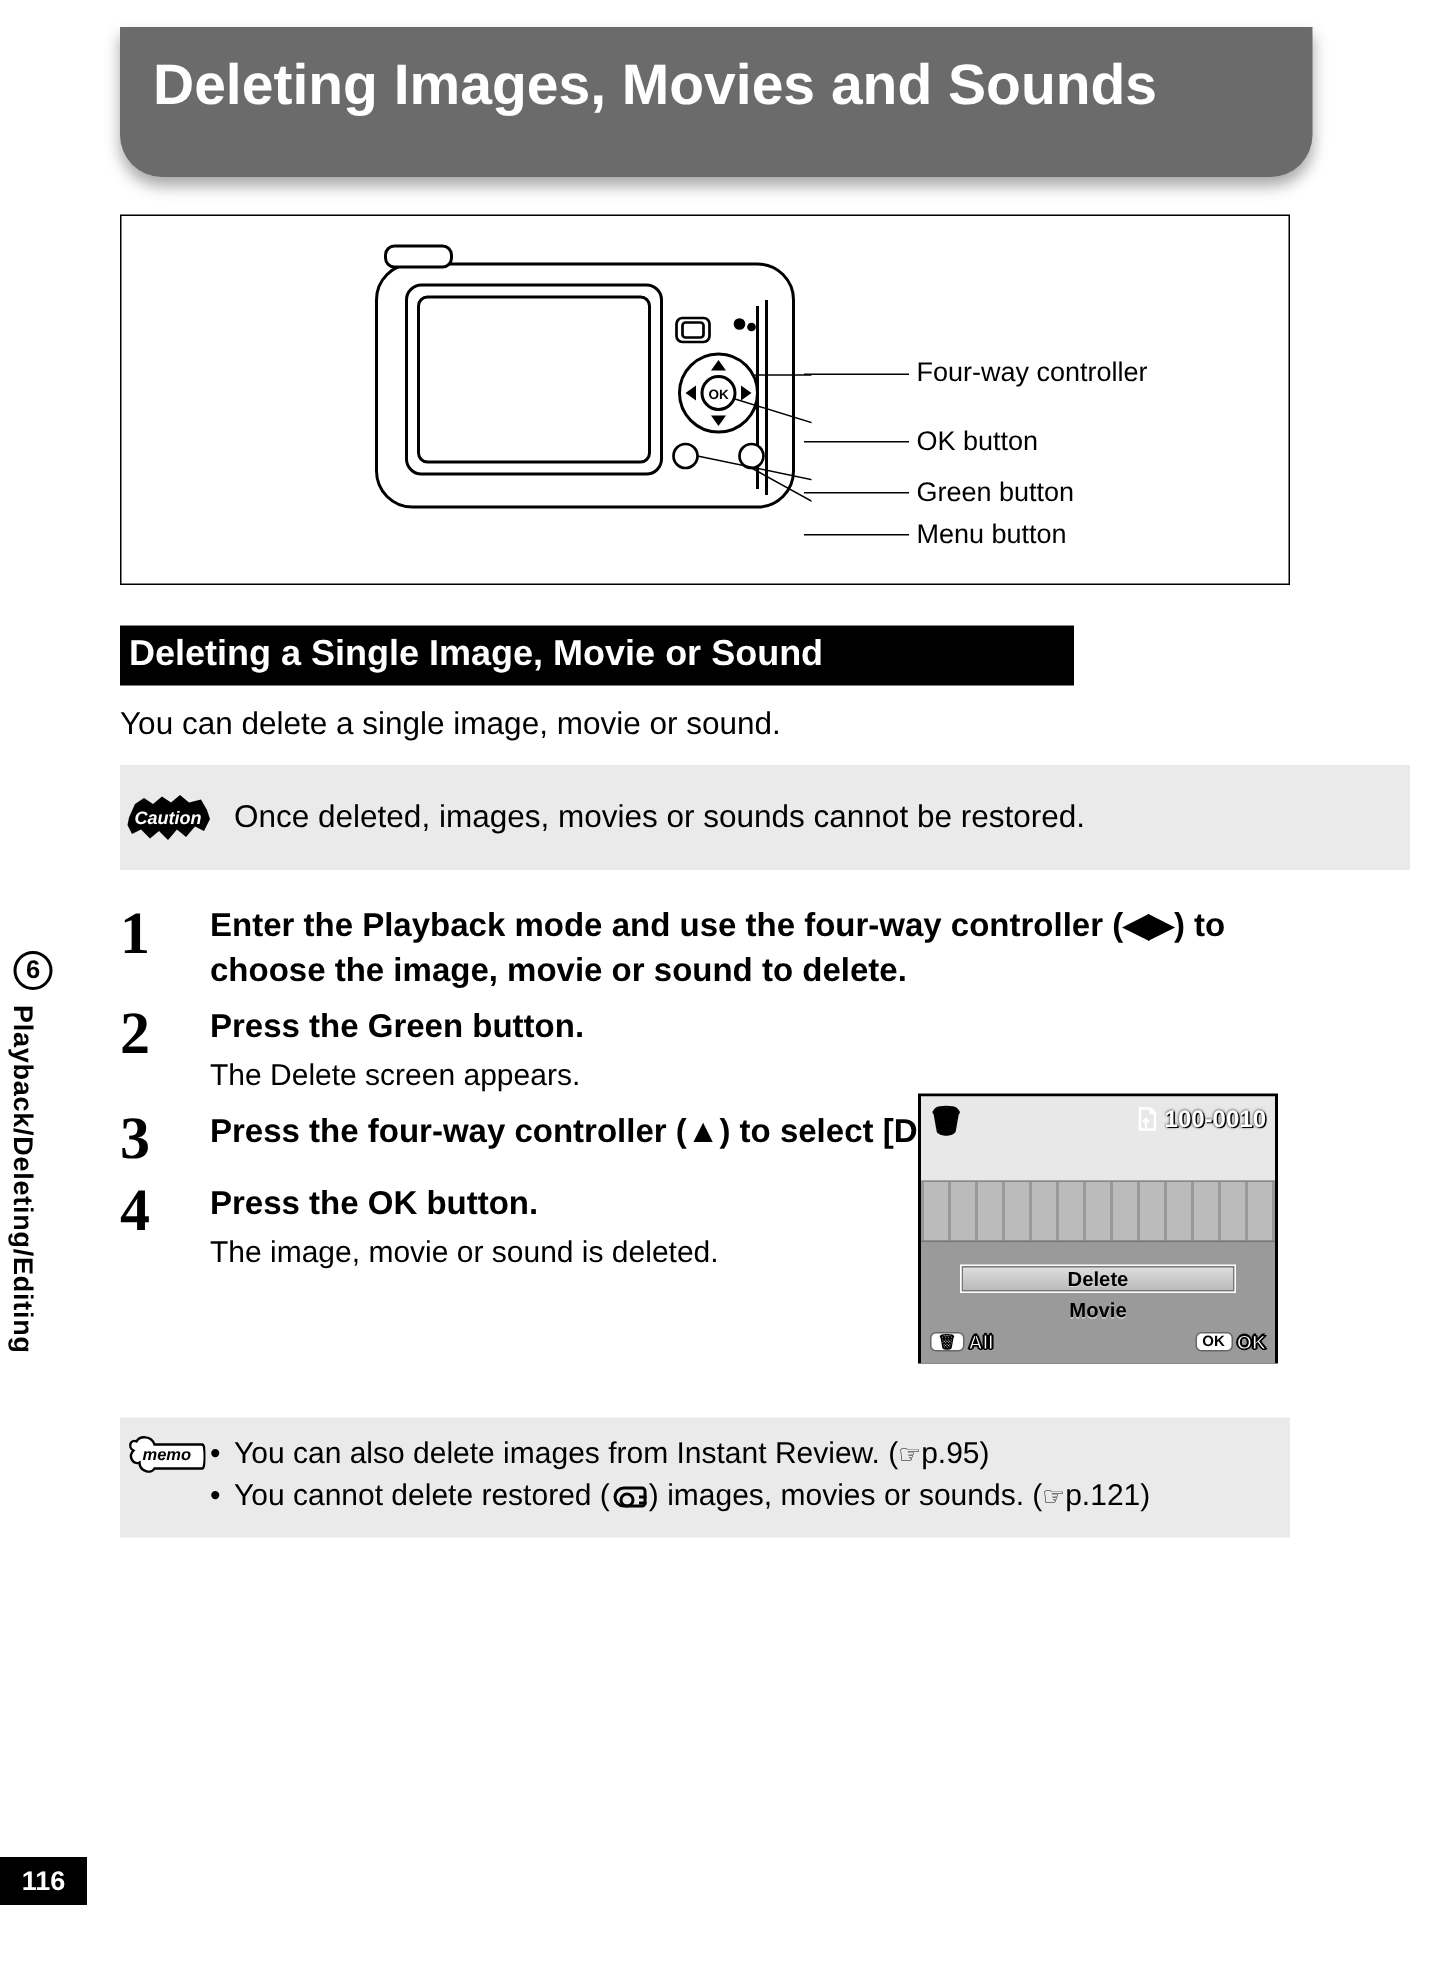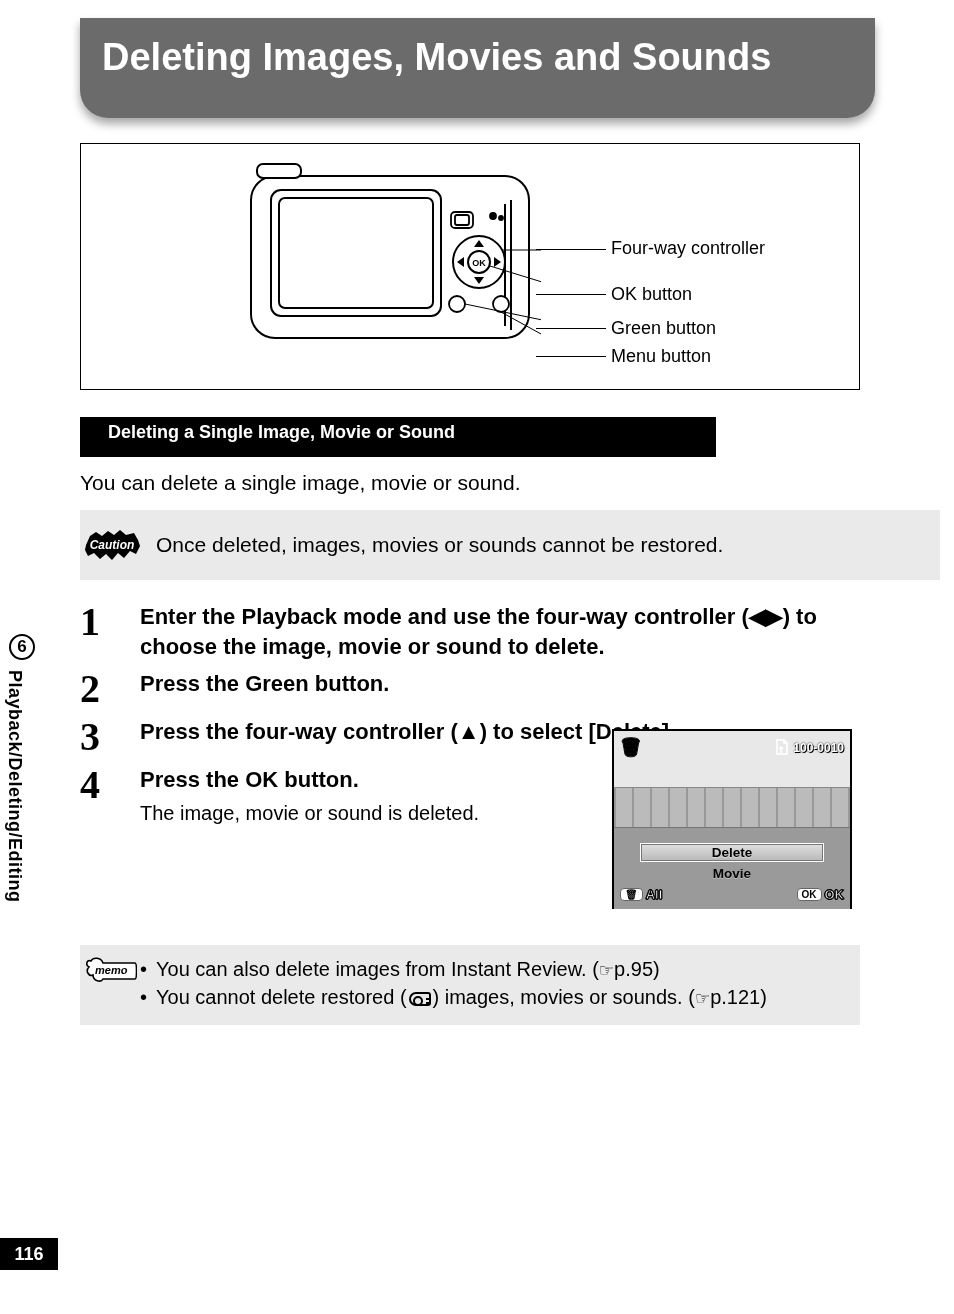--- a/index.html
+++ b/index.html
@@ -46,23 +46,23 @@
   .callout-line { position: absolute; background: #000; height: 1px; }
   .callout-label { position: absolute; font-size: 18px; white-space: nowrap; }
   .section-bar {
     position: absolute;
     left: 80px;
     top: 417px;
     width: 636px;
     height: 40px;
     background: #000;
     color: #fff;
-    font-size: 18px;
-    font-weight: bold;
-    padding: 5px 28px;
+    font-size: 24px;
+    font-weight: bold;
+    padding: 5px 6px;
   }
   .intro-text {
     position: absolute;
     left: 80px;
     top: 471px;
     font-size: 21px;
   }
   .caution-box {
     position: absolute;
     left: 80px;
@@ -170,21 +170,21 @@
   }
   .lcd .sky { position:absolute; left:0; top:0; right:0; height:66px; background:#e8e8e8; }
   .lcd .bldg { position:absolute; left:0; top:56px; right:0; height:40px;
     background:
       repeating-linear-gradient(90deg,#999 0 2px,#bbb 2px 18px),
       #aaa;
     border-top: 1px solid #888;
   }
   .lcd .ground { position:absolute; left:0; top:96px; right:0; height:82px; background:#9a9a9a; border-top:1px solid #777;}
   .lcd .topbar { position:absolute; left:6px; top:6px; right:6px; height:20px; display:flex; justify-content:space-between; align-items:center; }
-  .lcd-file { color:#fff; font-weight:bold; font-size:12px; text-shadow:0 0 2px #000, 1px 1px 0 #000; display:flex; align-items:flex-end; gap:4px;}
+  .lcd-file { color:#fff; font-weight:bold; font-size:16px; text-shadow:0 0 2px #000, 1px 1px 0 #000; display:flex; align-items:flex-start; gap:4px;}
   .lcd .menu-opt {
     position:absolute; left:26px; right:26px; height:19px;
     font-size:13.5px; font-weight:bold;
     display:flex; align-items:center; justify-content:center;
     color:#000;
     text-shadow: 0 1px 0 rgba(255,255,255,0.4);
   }
   .opt-delete { top:112px; background: linear-gradient(#e0e0e0,#b8b8b8); border:1px solid #fff; box-shadow: inset 0 0 0 1px #777;}
   .opt-cancel { top:133px; }
   .lcd .bottombar { position:absolute; left:6px; bottom:5px; right:6px; display:flex; justify-content:space-between; align-items:center; }
@@ -287,20 +287,21 @@
   <div class="step">
     <div class="step-num">1</div>
     <div class="step-body">
       <div class="step-title">Enter the Playback mode and use the four-way controller (◀▶) to choose the image, movie or sound to delete.</div>
     </div>
   </div>
   <div class="step">
     <div class="step-num">2</div>
     <div class="step-body right-col">
       <div class="step-title">Press the Green button.</div>
+      <div class="step-sub">The Delete screen appears.</div>
     </div>
   </div>
   <div class="step">
     <div class="step-num">3</div>
     <div class="step-body right-col">
       <div class="step-title">Press the four-way controller (▲) to select [Delete].</div>
     </div>
   </div>
   <div class="step">
     <div class="step-num">4</div>

